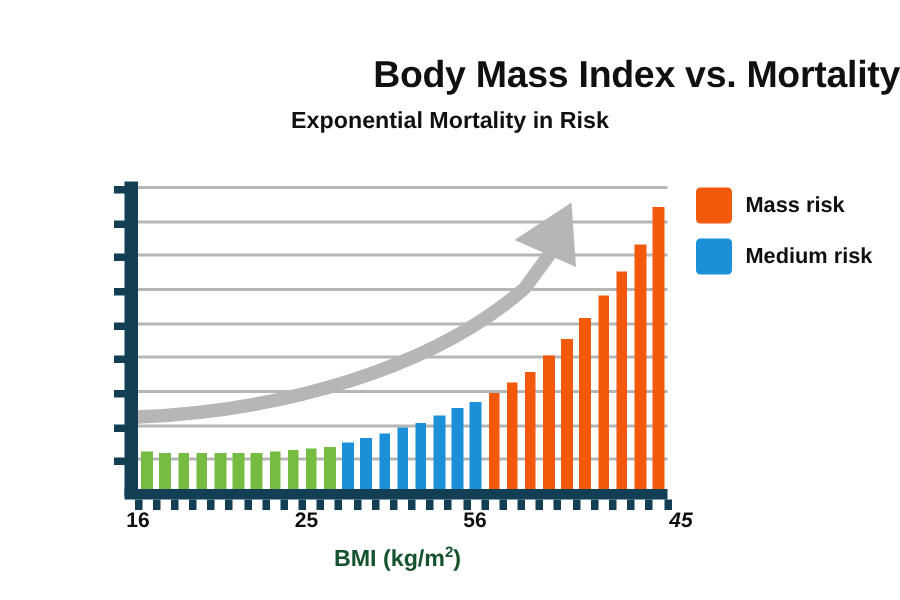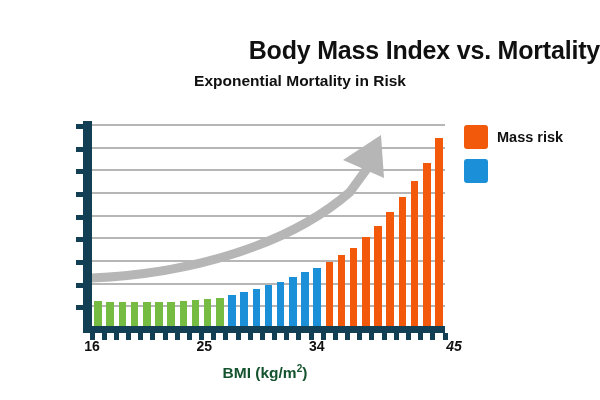--- a/index.html
+++ b/index.html
@@ -257,27 +257,28 @@
       <div class="xtick" style="left: 381.638px;"></div>
       <div class="xtick" style="left: 393.81px;"></div>
       <div class="xtick" style="left: 405.983px;"></div>
       <div class="xtick" style="left: 418.155px;"></div>
       <div class="xtick" style="left: 430.328px;"></div>
       <div class="xtick" style="left: 442.5px;"></div>
     </div>
   <div id="xticklabels">
       <div class="xticklabel" style="left: 72px;">16</div>
       <div class="xticklabel" style="left: 184.345px;">25</div>
-      <div class="xticklabel" style="left: 296.69px;">34</div>
+      <div class="xticklabel" style="left: 296.69px;">56</div>
       <div class="xticklabel" style="left: 434px; font-style: italic;">45</div>
     </div>
 
   <div id="legend">
       <div class="legend-item">
         <span class="legend-swatch" style="background: rgb(242, 89, 10);"></span>
         <span class="legend-label">Mass risk</span>
       </div>
       <div class="legend-item">
         <span class="legend-swatch" style="background: rgb(27, 144, 216);"></span>
+        <span class="legend-label">Medium risk</span>
       </div>
     </div>
 
 </div>
 
 </body></html>

